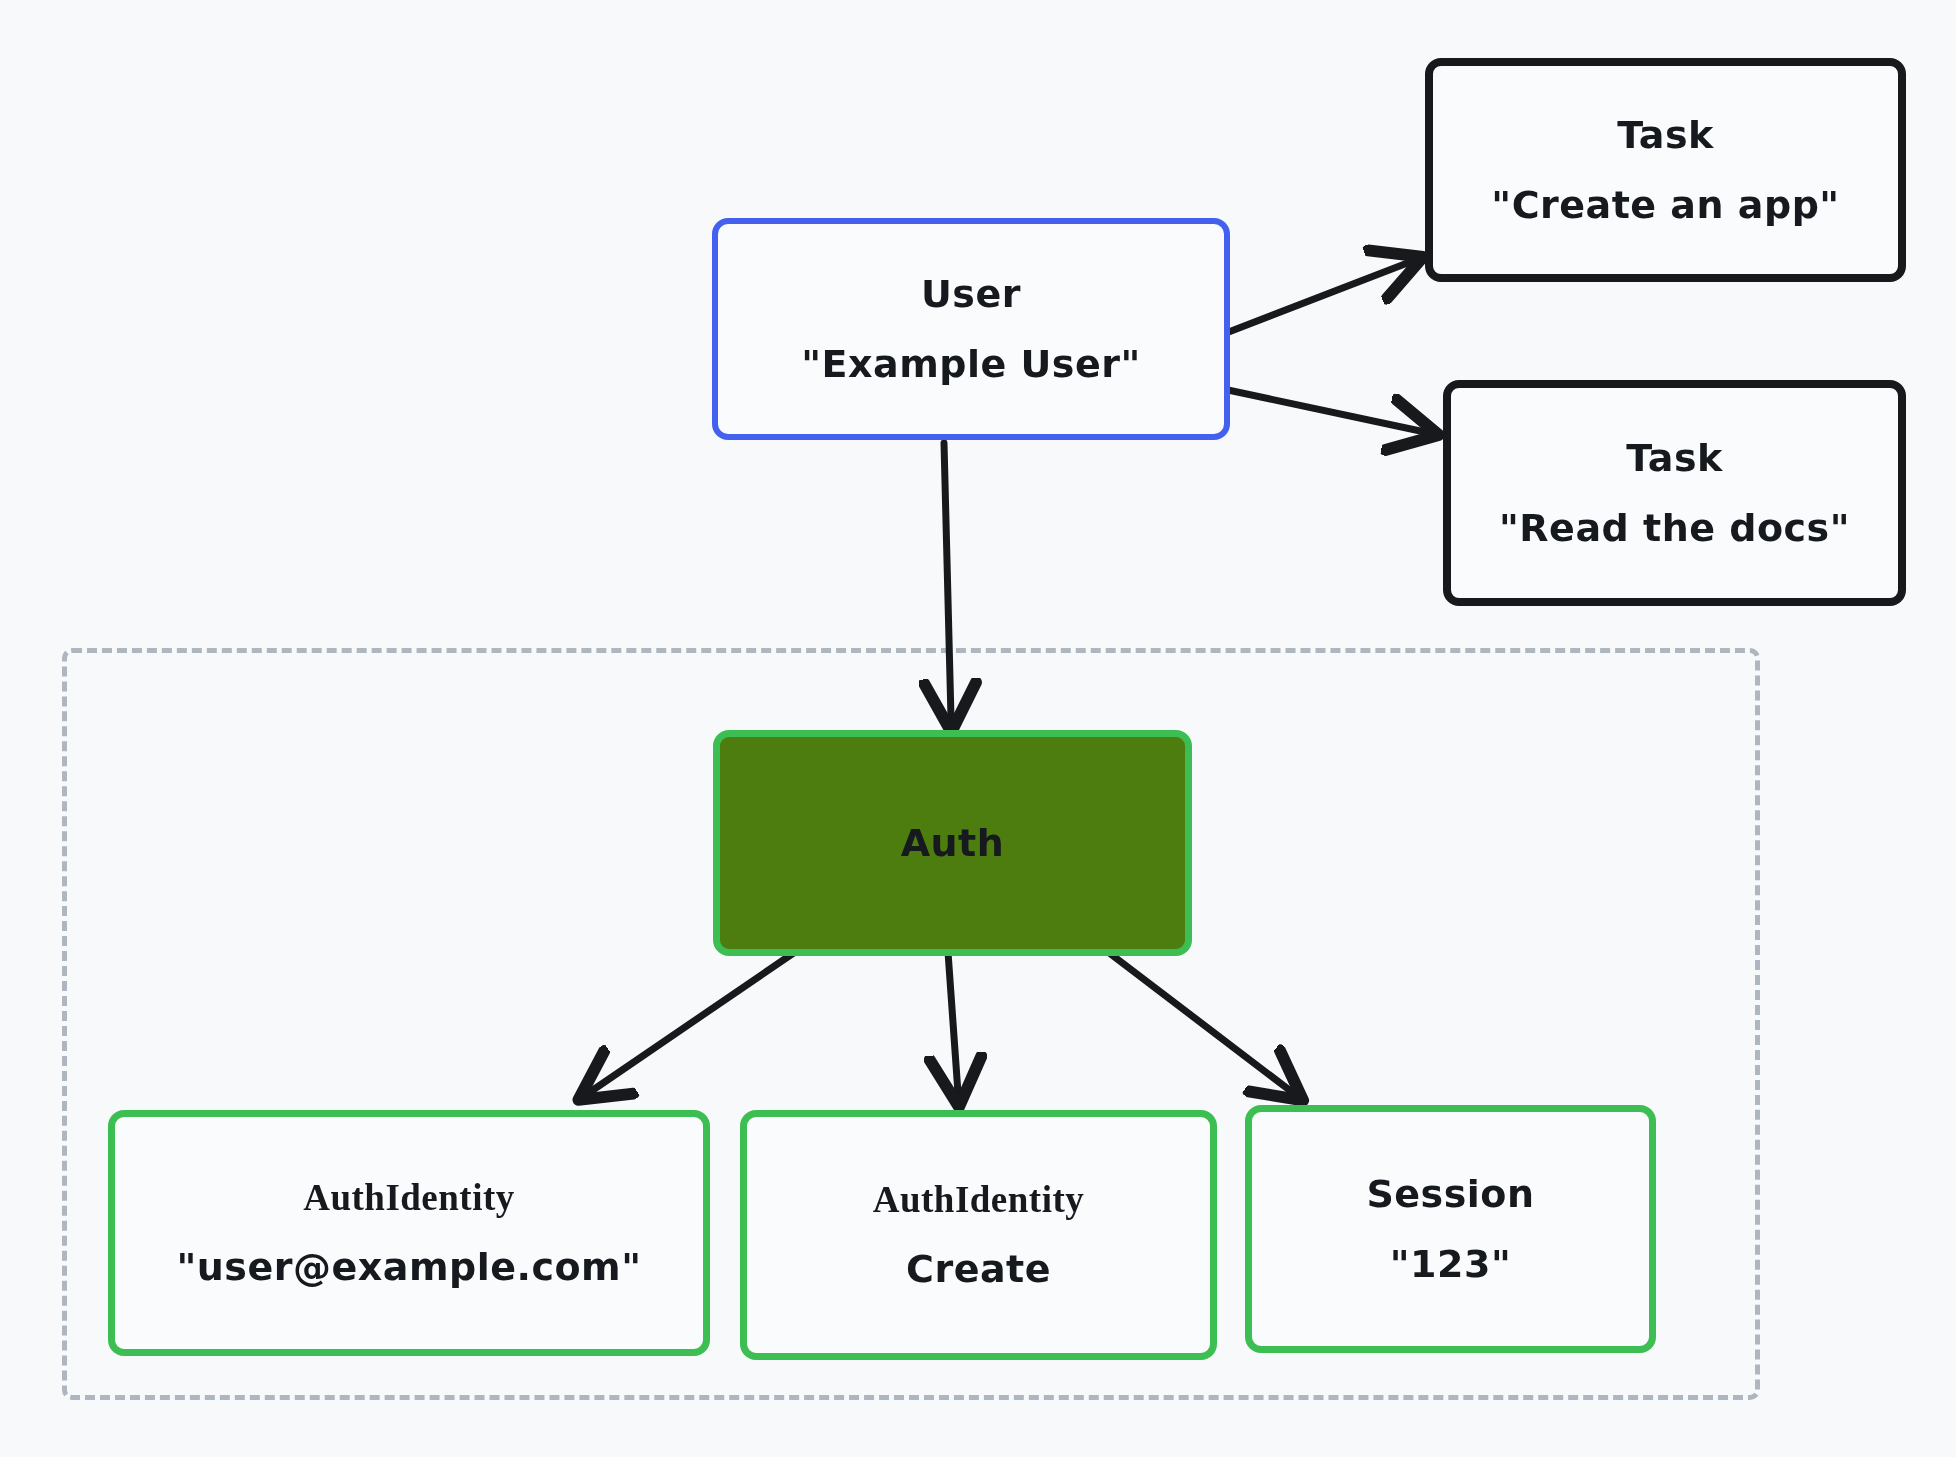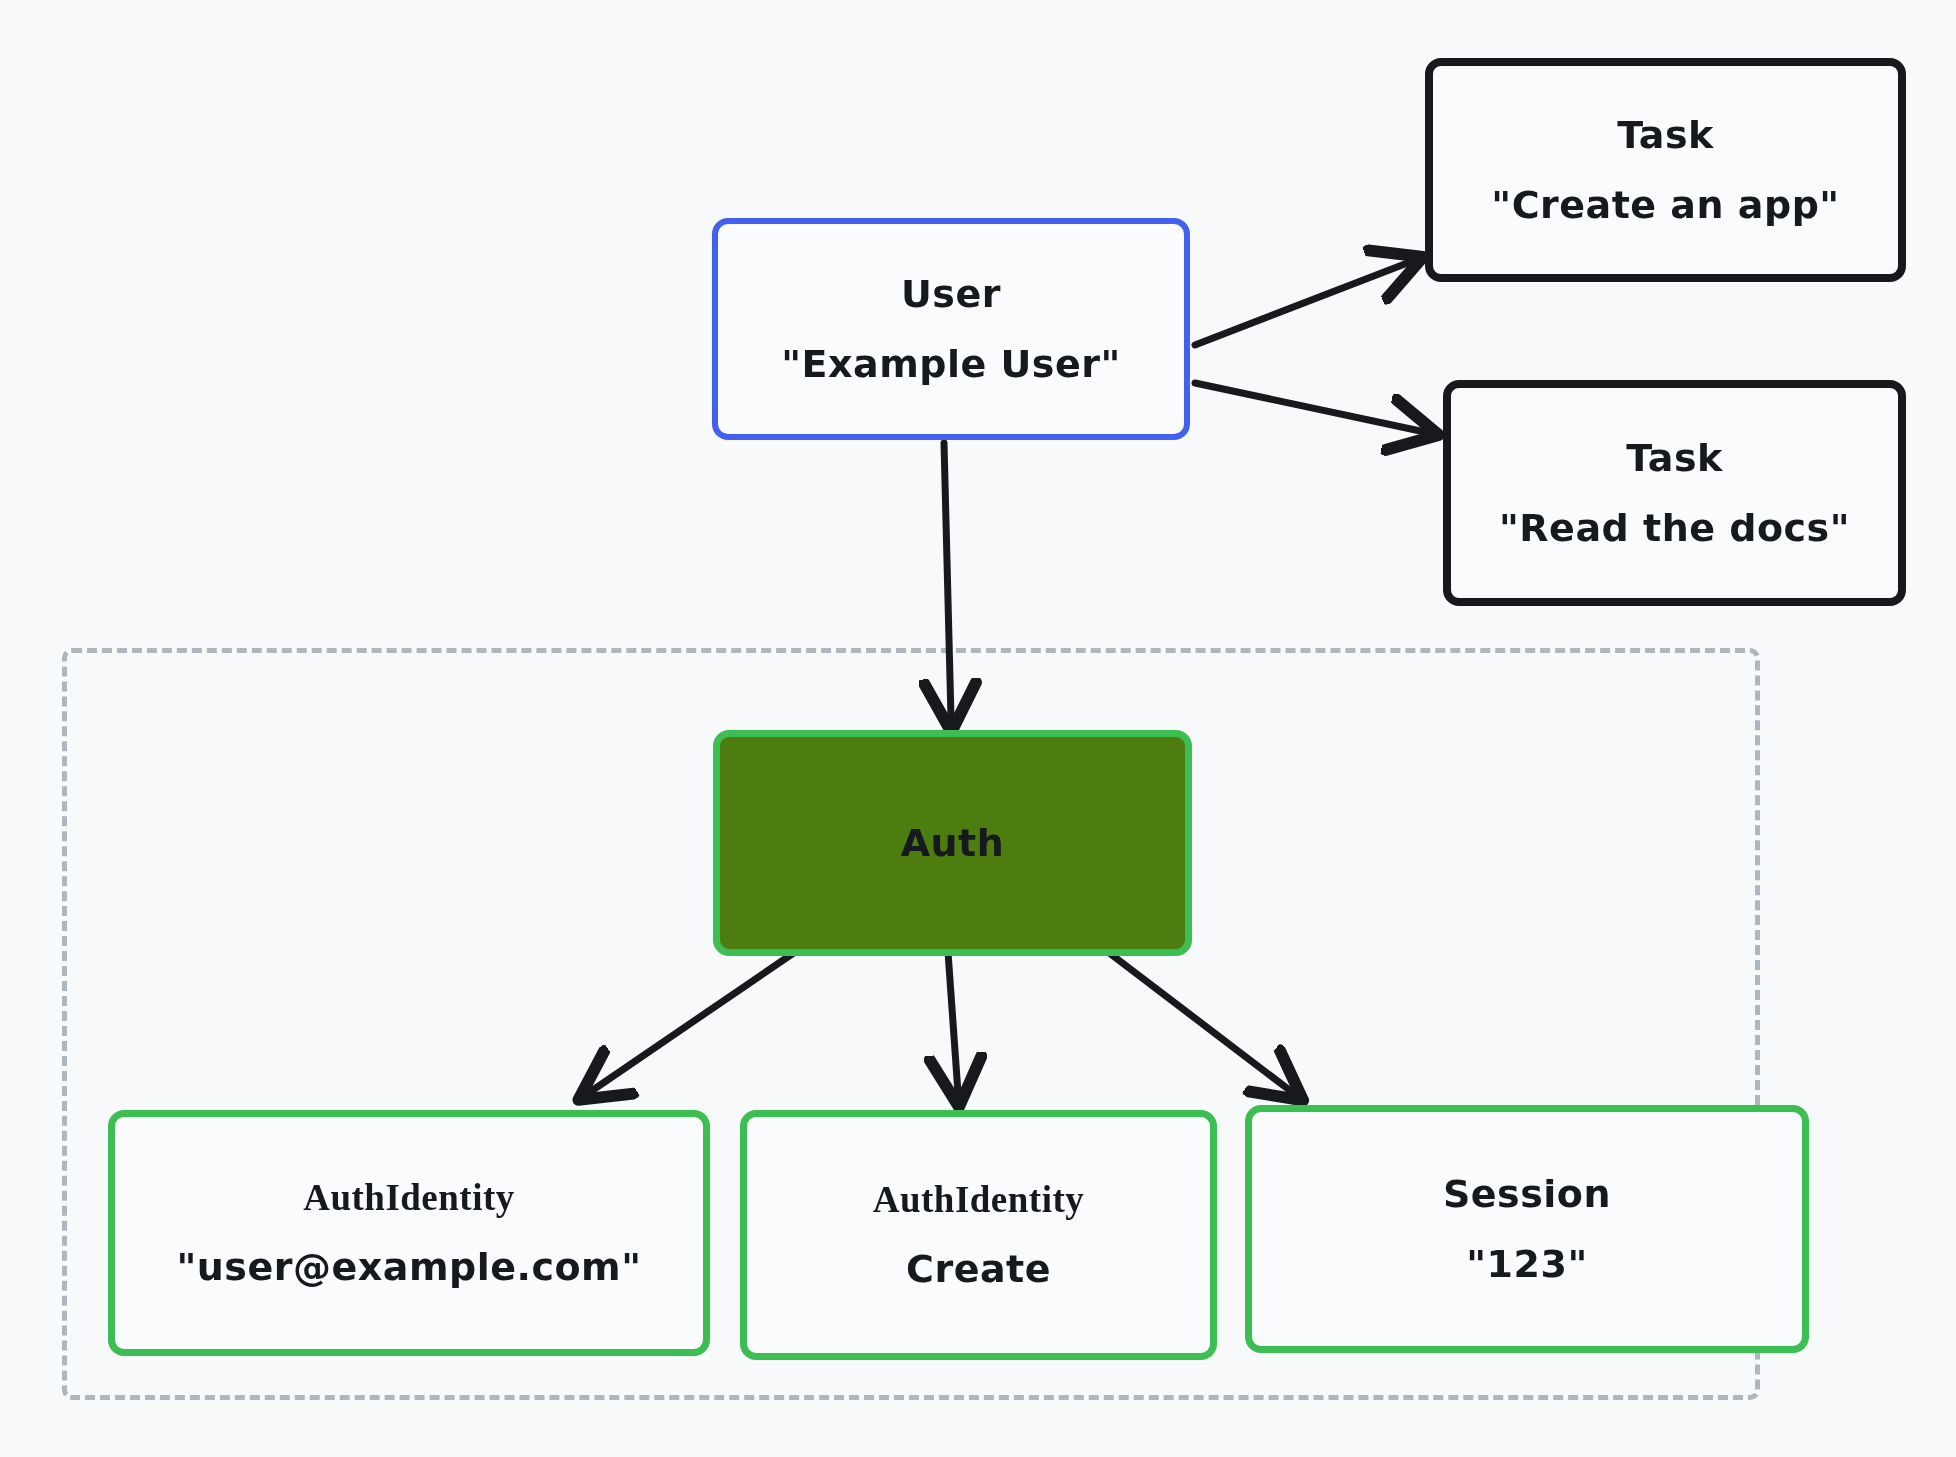--- a/index.html
+++ b/index.html
@@ -94,21 +94,21 @@
         <line x1="1195" y1="345" x2="1410" y2="262" stroke="#17191c" stroke-width="7" stroke-linecap="round" marker-end="url(#ah)"></line>
         <line x1="1195" y1="383" x2="1425" y2="432" stroke="#17191c" stroke-width="7" stroke-linecap="round" marker-end="url(#ah)"></line>
         <line x1="944" y1="443" x2="951" y2="718" stroke="#17191c" stroke-width="7" stroke-linecap="round" marker-end="url(#ah)"></line>
         <line x1="795" y1="952" x2="590" y2="1092" stroke="#17191c" stroke-width="7" stroke-linecap="round" marker-end="url(#ah)"></line>
         <line x1="948" y1="952" x2="958" y2="1093" stroke="#17191c" stroke-width="7" stroke-linecap="round" marker-end="url(#ah)"></line>
         <line x1="1108" y1="952" x2="1292" y2="1092" stroke="#17191c" stroke-width="7" stroke-linecap="round" marker-end="url(#ah)"></line>
       </g>
   </svg>
 
   <div id="nodes">
-      <div class="node" style="left: 712px; top: 218px; width: 478px; height: 222px; border-color: rgb(67, 97, 238); border-width: 6px; background: rgb(250, 251, 252); color: rgb(22, 25, 29);">
+      <div class="node" style="left: 712px; top: 218px; width: 518px; height: 222px; border-color: rgb(67, 97, 238); border-width: 6px; background: rgb(250, 251, 252); color: rgb(22, 25, 29);">
         <span class="ln comic">User</span>
         <span class="ln comic">"Example User"</span>
       </div>
       <div class="node" style="left: 1425px; top: 58px; width: 481px; height: 224px; border-color: rgb(23, 25, 28); border-width: 8px; background: rgb(250, 251, 252); color: rgb(22, 25, 29);">
         <span class="ln comic">Task</span>
         <span class="ln comic">"Create an app"</span>
       </div>
       <div class="node" style="left: 1443px; top: 380px; width: 463px; height: 226px; border-color: rgb(23, 25, 28); border-width: 8px; background: rgb(250, 251, 252); color: rgb(22, 25, 29);">
         <span class="ln comic">Task</span>
         <span class="ln comic">"Read the docs"</span>
@@ -117,19 +117,19 @@
         <span class="ln comic">Auth</span>
       </div>
       <div class="node" style="left: 108px; top: 1110px; width: 602px; height: 246px; border-color: rgb(61, 190, 82); border-width: 7px; background: rgb(250, 251, 252); color: rgb(22, 25, 29);">
         <span class="ln mono">AuthIdentity</span>
         <span class="ln comic">"user@example.com"</span>
       </div>
       <div class="node" style="left: 740px; top: 1110px; width: 477px; height: 250px; border-color: rgb(61, 190, 82); border-width: 7px; background: rgb(250, 251, 252); color: rgb(22, 25, 29);">
         <span class="ln mono">AuthIdentity</span>
         <span class="ln comic">Create</span>
       </div>
-      <div class="node" style="left: 1245px; top: 1105px; width: 564px; height: 248px; border-color: rgb(61, 190, 82); border-width: 7px; background: rgb(250, 251, 252); color: rgb(22, 25, 29);">
+      <div class="node" style="left: 1245px; top: 1105px; width: 411px; height: 248px; border-color: rgb(61, 190, 82); border-width: 7px; background: rgb(250, 251, 252); color: rgb(22, 25, 29);">
         <span class="ln comic">Session</span>
         <span class="ln comic">"123"</span>
       </div>
     </div>
 
 </div>
 
 </body></html>

